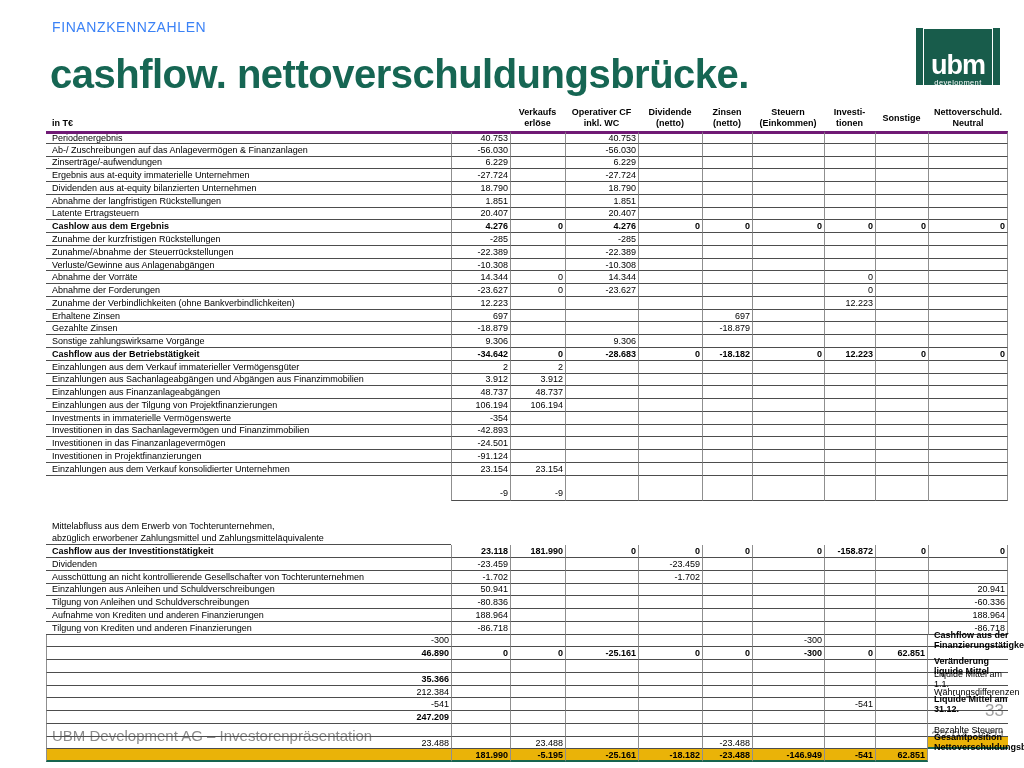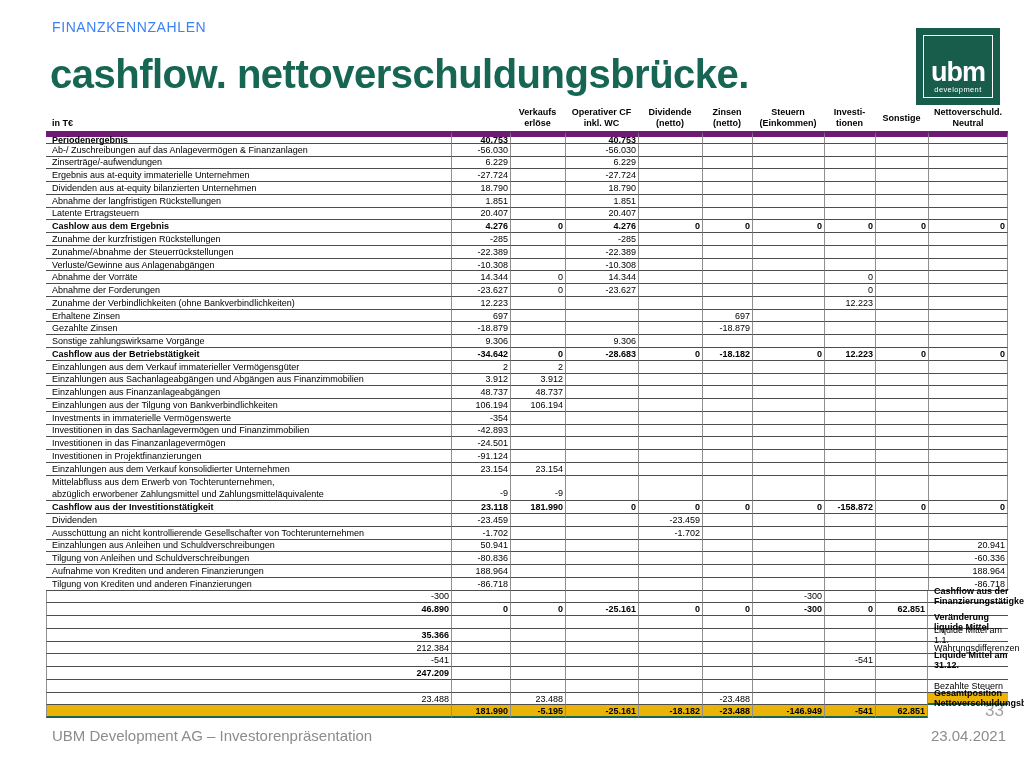--- a/index.html
+++ b/index.html
@@ -4,42 +4,42 @@
 <style>
   html,body{margin:0;padding:0;}
   body{width:1024px;height:768px;background:#ffffff;position:relative;overflow:hidden;
        font-family:"Liberation Sans",sans-serif;color:#000;}
   *{box-sizing:border-box;}
 
   .eyebrow{position:absolute;left:52px;top:19px;font-size:14px;color:#3b82f6;letter-spacing:.6px;}
   .title{position:absolute;left:50px;top:53px;font-size:40px;font-weight:bold;color:#166653;
          letter-spacing:-.5px;line-height:42px;white-space:nowrap;}
 
-  .logo{position:absolute;left:916px;top:28px;width:84px;height:77px;background:#185c4b;
-        display:flex;align-items:center;justify-content:center;}
+  .logo{position:absolute;left:916px;top:28px;width:84px;height:57px;background:#185c4b;
+        display:flex;align-items:flex-start;justify-content:center;}
   .logo-inner{width:70px;height:63px;border:1.5px solid #fff;display:flex;flex-direction:column;
         align-items:center;justify-content:flex-end;padding-bottom:3px;}
   .logo-ubm{color:#fff;font-size:27px;font-weight:bold;letter-spacing:-1px;line-height:25px;}
   .logo-dev{color:#fff;font-size:7.5px;letter-spacing:.4px;}
 
   .tbl{position:absolute;left:46px;top:98px;z-index:1;display:grid;
        grid-template-columns:405px 59px 55px 73px 64px 50px 72px 51px 53px 80px;}
   .hc{height:33px;display:flex;flex-direction:column;justify-content:flex-end;align-items:center;
       font-size:9px;font-weight:bold;line-height:10.5px;padding-bottom:3px;text-align:center;}
   .hc.first{align-items:flex-start;padding-left:6px;}
   .hc.single{padding-bottom:8px;}
   .c{height:12.78px;border-bottom:1px solid #4d4d4d;display:flex;align-items:center;
      font-size:9px;line-height:10px;background:transparent;}
-  .c.top{border-top:6px solid #701a75;font-weight:bold;}
+  .c.top{border-top:3px solid #701a75;}
   .c.lbl{padding-left:6px;}
   .c.v{justify-content:flex-end;padding-right:2px;border-left:1px solid #8f8f8f;}
   .c.last{border-right:1px solid #8f8f8f;}
   .c.b{font-weight:bold;}
   .c.dbl{height:25.57px;}
-  .c.lbl.dbl{flex-direction:column;align-items:flex-start;justify-content:center;line-height:12px;}
+  .c.lbl.dbl{flex-direction:column;align-items:flex-start;justify-content:center;line-height:12px;margin-top:44px;}
   .c.v.dbl{align-items:flex-end;padding-bottom:2px;}
   .c.g{background:#eab308;border-bottom:2.5px solid #17654f;font-weight:bold;}
 
   .page-num{position:absolute;right:20px;top:701px;font-size:17px;color:#a3a3a3;z-index:0;}
   .footer-left{position:absolute;left:52px;top:727px;font-size:15px;color:#8c8c8c;}
   .footer-right{position:absolute;right:18px;top:727px;font-size:15px;color:#8c8c8c;}
 </style>
 </head>
 <body>
 
@@ -291,21 +291,21 @@
       <div class="c lbl">Einzahlungen aus Finanzanlageabgängen</div>
       <div class="c v">48.737</div>
       <div class="c v">48.737</div>
       <div class="c v"></div>
       <div class="c v"></div>
       <div class="c v"></div>
       <div class="c v"></div>
       <div class="c v"></div>
       <div class="c v"></div>
       <div class="c v last"></div>
-      <div class="c lbl">Einzahlungen aus der Tilgung von Bankverbindlichkeiten</div>
+      <div class="c lbl">Einzahlungen aus der Tilgung von Projektfinanzierungen</div>
       <div class="c v">106.194</div>
       <div class="c v">106.194</div>
       <div class="c v"></div>
       <div class="c v"></div>
       <div class="c v"></div>
       <div class="c v"></div>
       <div class="c v"></div>
       <div class="c v"></div>
       <div class="c v last"></div>
       <div class="c lbl">Investments in immaterielle Vermögenswerte</div>

